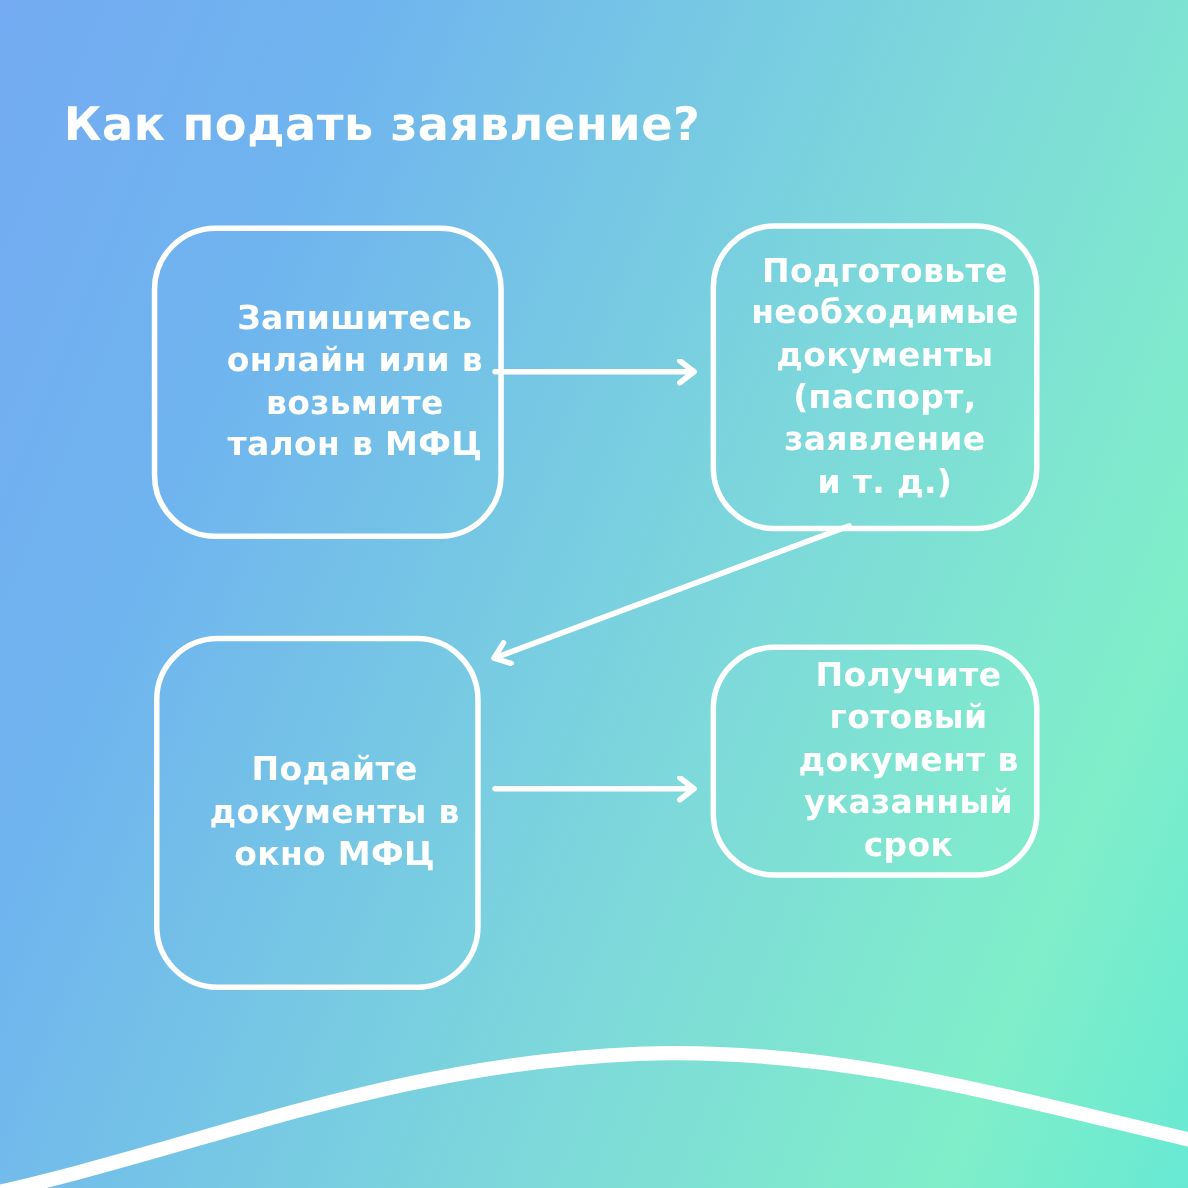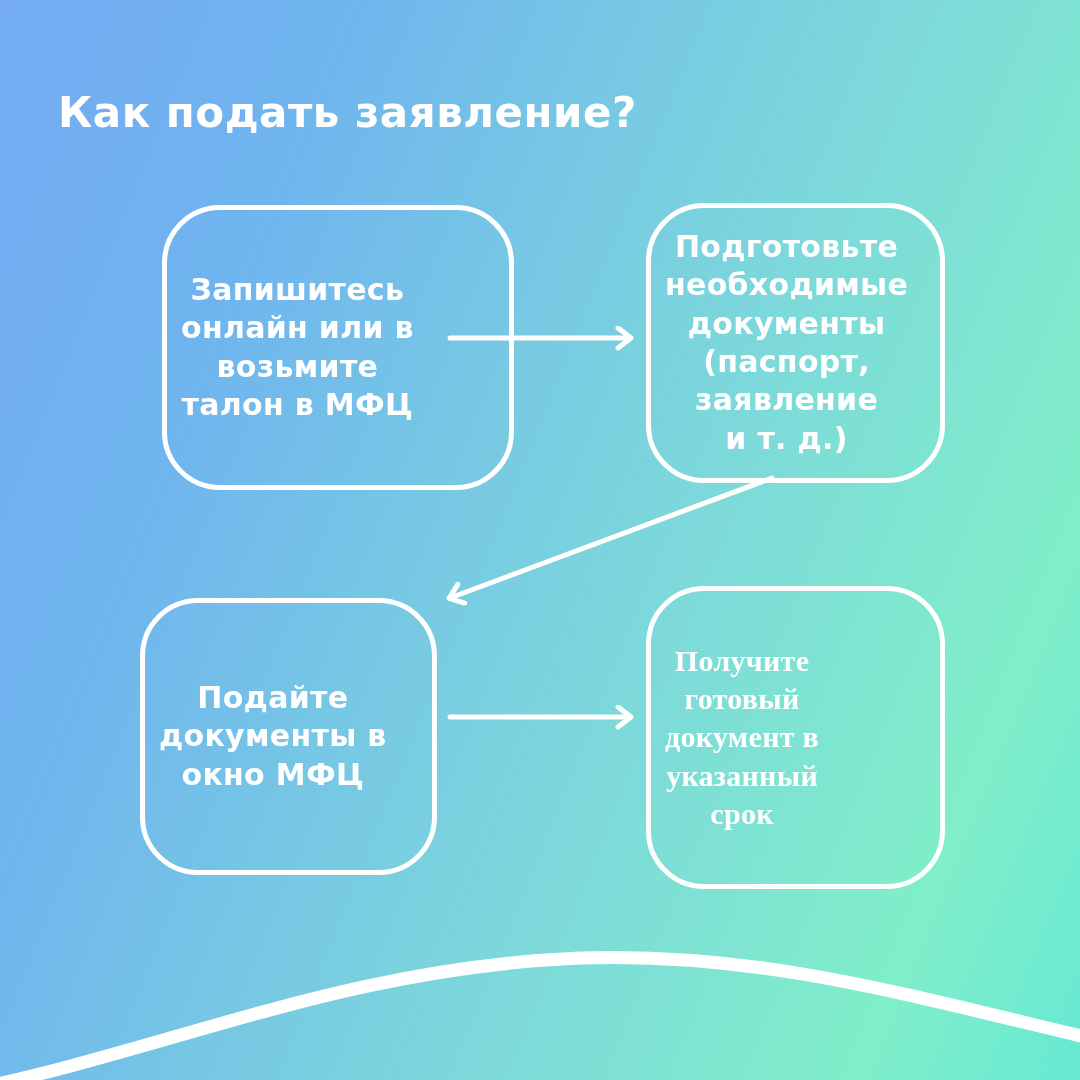--- a/index.html
+++ b/index.html
@@ -28,36 +28,36 @@
     letter-spacing: 0.5px;
     color: #ffffff;
   }
   .step-box {
     position: absolute;
     box-sizing: border-box;
     border: 5px solid #ffffff;
     border-radius: 58px;
     display: flex;
     align-items: center;
-    justify-content: flex-start;
+    justify-content: flex-end;
     text-align: center;
     padding: 18px 14px;
   }
   .step-text {
     color: #ffffff;
     font-size: 30px;
     font-weight: 600;
     line-height: 1.28;
     white-space: pre-line;
     letter-spacing: 0.3px;
   }
-  .box-1 { left: 138px; top: 205px; width: 352px; height: 285px; margin-left: 24px; }
+  .box-1 { left: 138px; top: 205px; width: 320px; height: 285px; }
   .box-2 { left: 646px; top: 203px; width: 299px; height: 280px; }
-  .box-3 { left: 140px; top: 598px; width: 297px; height: 277px; }
-  .box-4 { left: 646px; top: 586px; width: 299px; height: 303px; font-family: Liberation Serif, serif; }
+  .box-3 { left: 140px; top: 578px; width: 297px; height: 322px; }
+  .box-4 { left: 646px; top: 586px; width: 299px; height: 212px; }
   .overlay-svg {
     position: absolute;
     left: 0;
     top: 0;
     width: 1080px;
     height: 1080px;
     pointer-events: none;
   }
 </style>
 </head>

